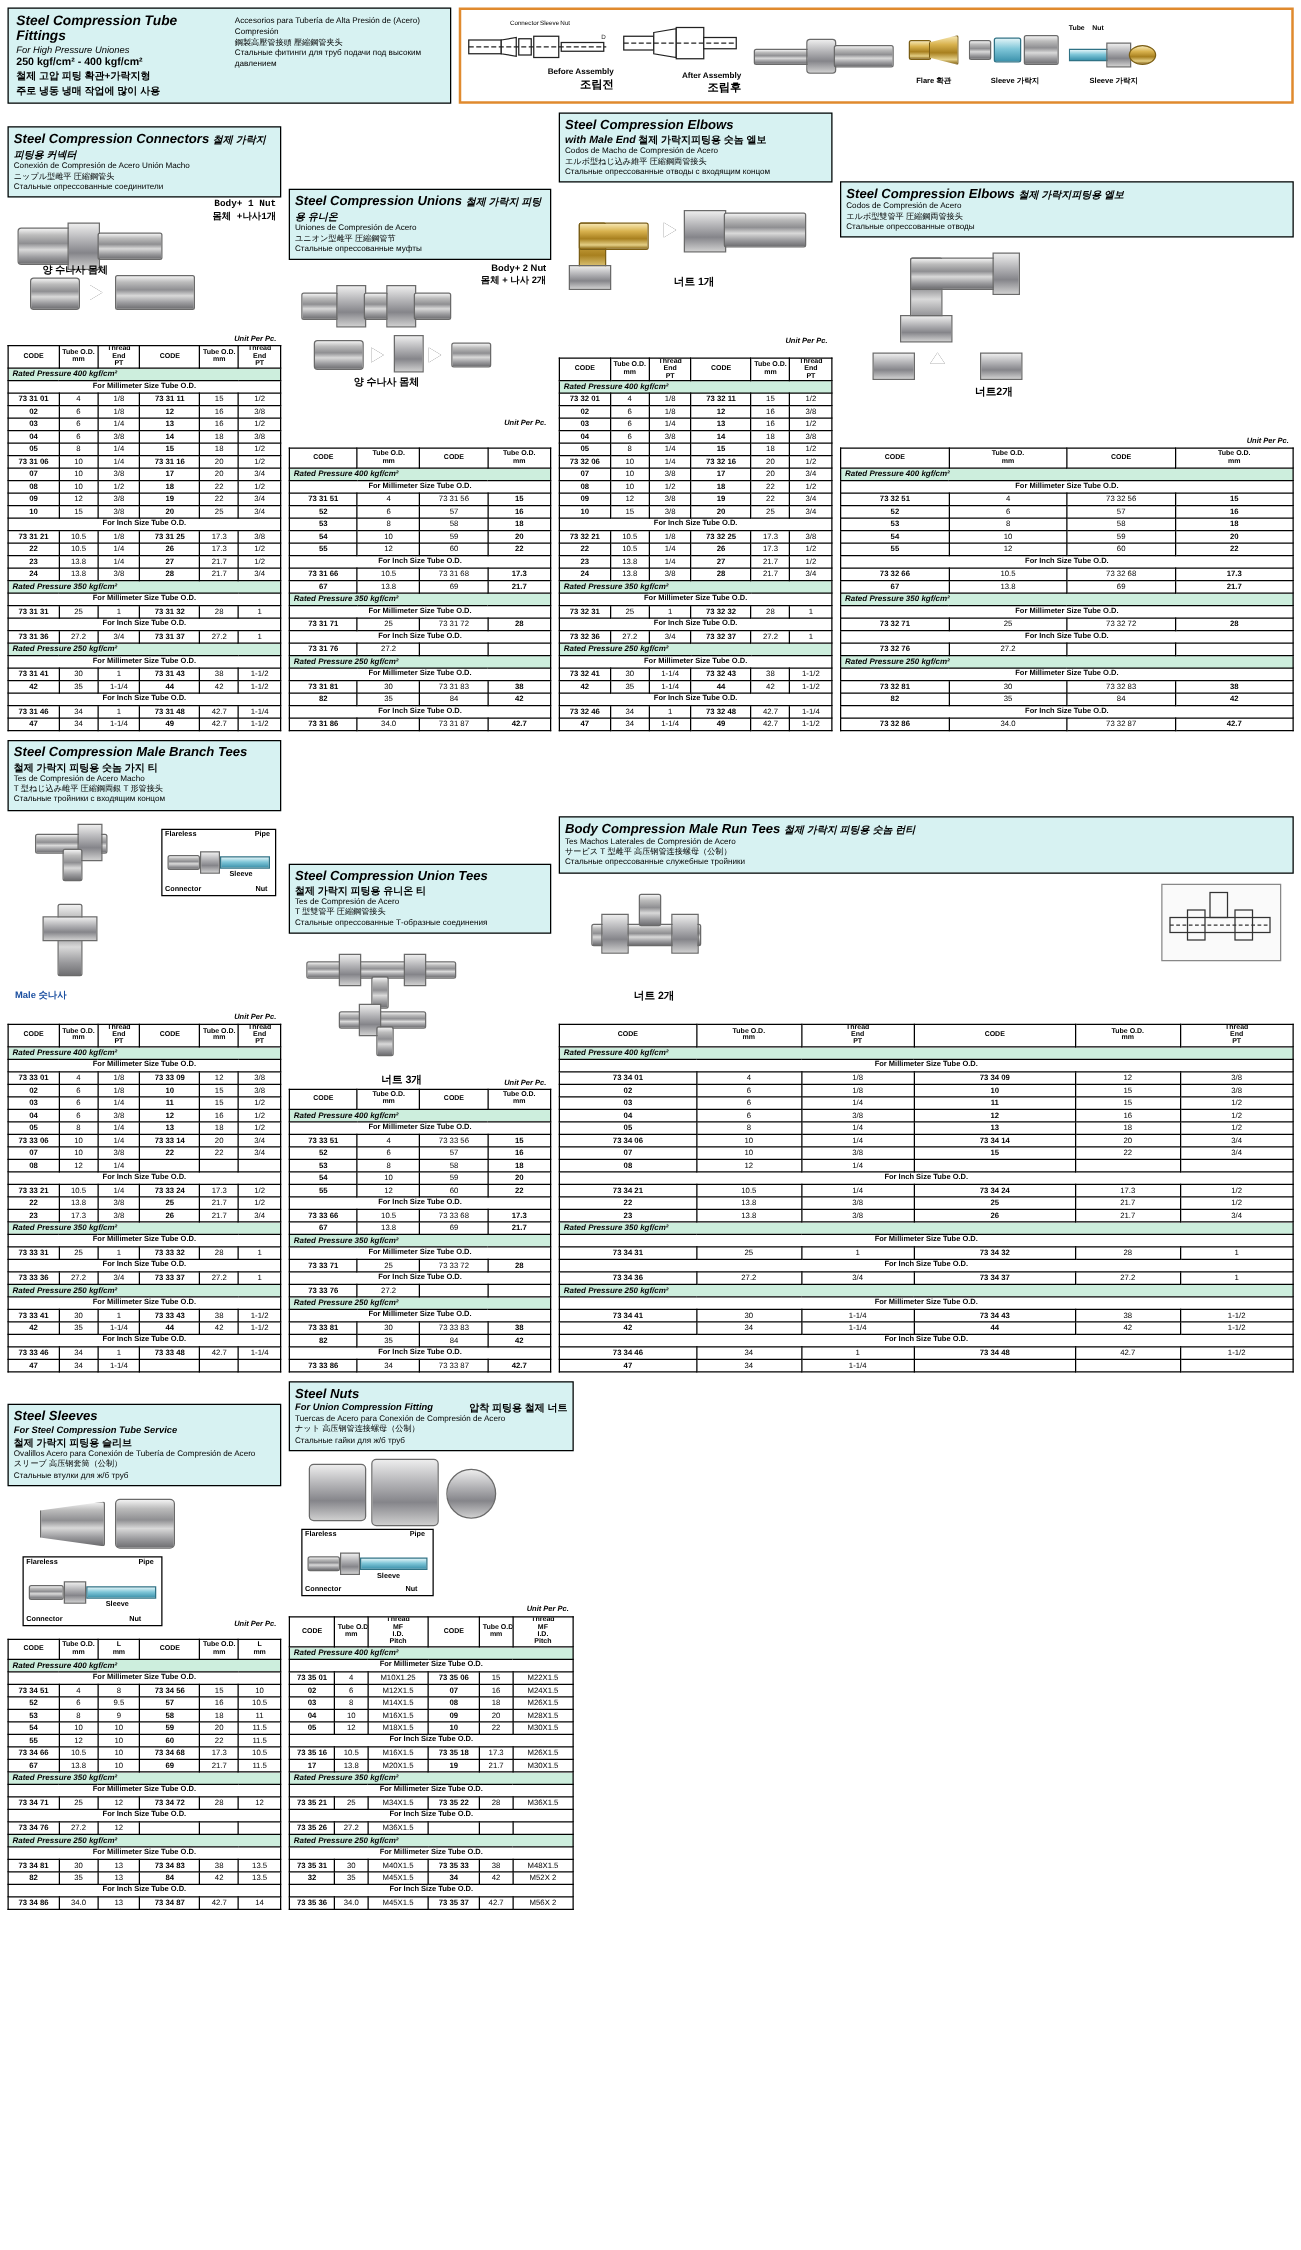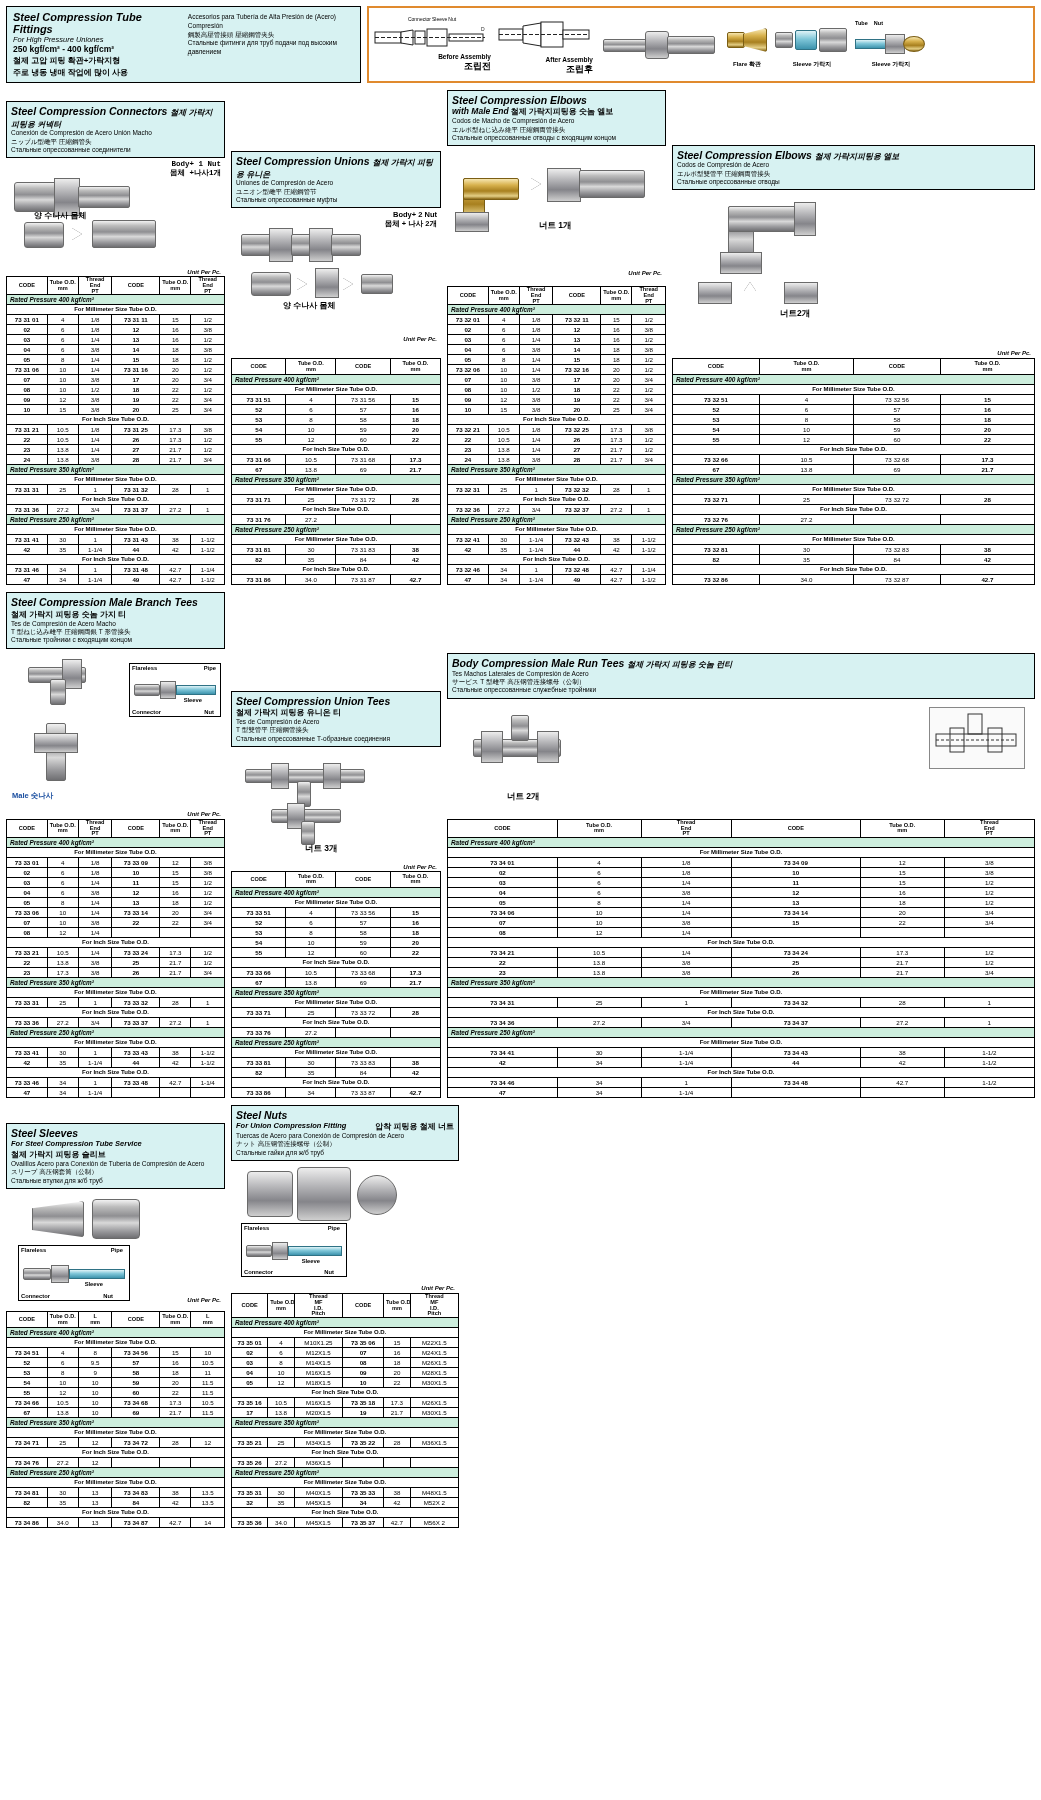--- a/index.html
+++ b/index.html
@@ -1202,21 +1202,21 @@
         <div class="t3">Стальные опрессованные Т-образные соединения</div>
       </div>
       <div class="imgbox" style="height:124px;position:relative;">
         <div class="metal" style="position:absolute;left:14px;top:22px;width:120px;height:14px;"></div>
         <div class="hex" style="position:absolute;left:40px;top:16px;width:18px;height:26px;"></div>
         <div class="hex" style="position:absolute;left:92px;top:16px;width:18px;height:26px;"></div>
         <div class="metal" style="position:absolute;left:66px;top:34px;width:14px;height:26px;"></div>
         <div class="metal" style="position:absolute;left:40px;top:62px;width:70px;height:14px;"></div>
         <div class="hex" style="position:absolute;left:56px;top:56px;width:18px;height:26px;"></div>
         <div class="metal" style="position:absolute;left:70px;top:74px;width:14px;height:24px;"></div>
-        <div class="caption" style="position:absolute;left:74px;bottom:16px;font-size:8.5px;">너트 3개</div>
+        <div class="caption" style="position:absolute;left:74px;bottom:1px;font-size:8.5px;">너트 3개</div>
         <div class="unitper" style="position:absolute;right:2px;bottom:1px;">Unit Per Pc.</div>
       </div>
       <table class="spec">
         <colgroup>
             <col style="width:26%">
             <col style="width:24%">
             <col style="width:26%">
             <col style="width:24%">
           </colgroup>
         <tbody id="tbody-5">

